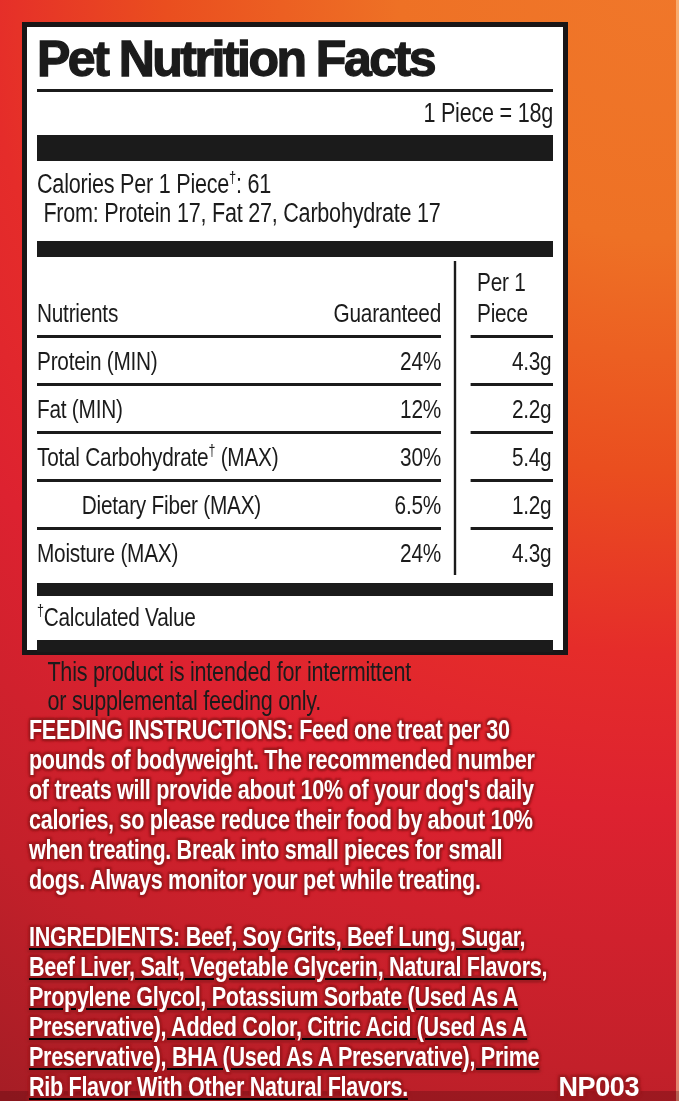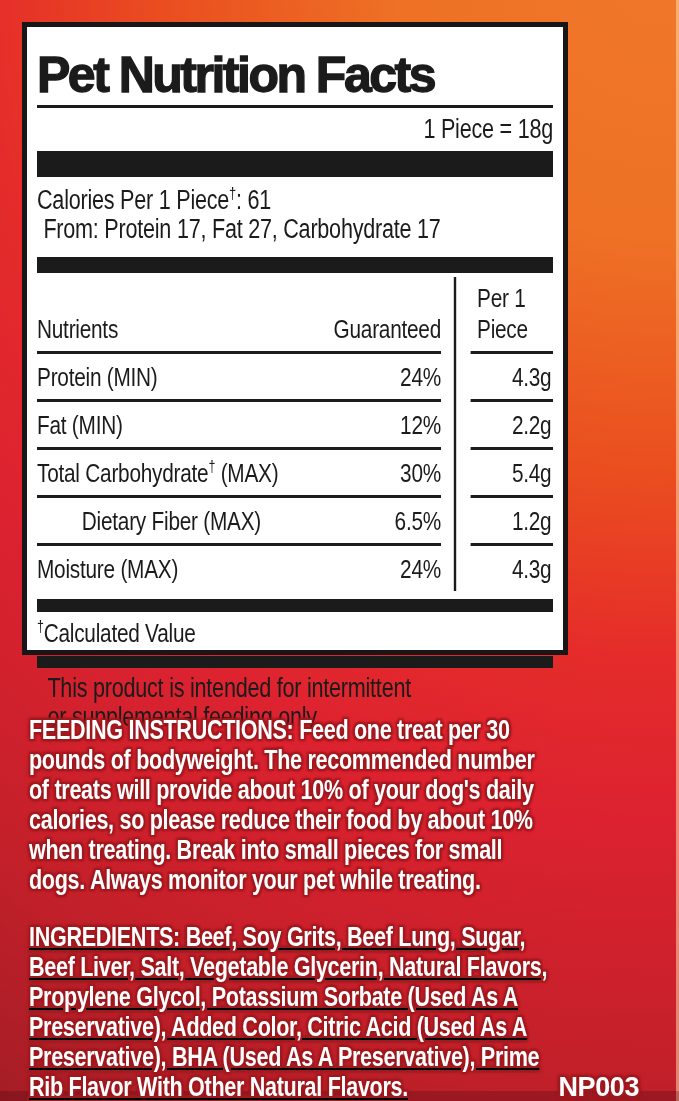--- a/index.html
+++ b/index.html
@@ -21,21 +21,21 @@
     position:absolute; left:0; bottom:0; width:100%; height:10px;
     background:rgba(70,8,10,0.28);
   }
 
   
   .panel {
     position:absolute; left:22px; top:22px;
     width:546px; height:633px;
     background:#ffffff;
     border:5px solid #191617;
-    padding:16px 10px;
+    padding:0 10px;
     color:#1b1b1b;
   }
   .panel-title {
     margin-top:4px;
     font-size:50px; line-height:57px;
     font-weight:bold; letter-spacing:-2.5px;
     -webkit-text-stroke:1.3px #1b1b1b;
     white-space:nowrap;
   }
   .title-rule { height:3px; background:#1b1b1b; margin-top:1px; }

